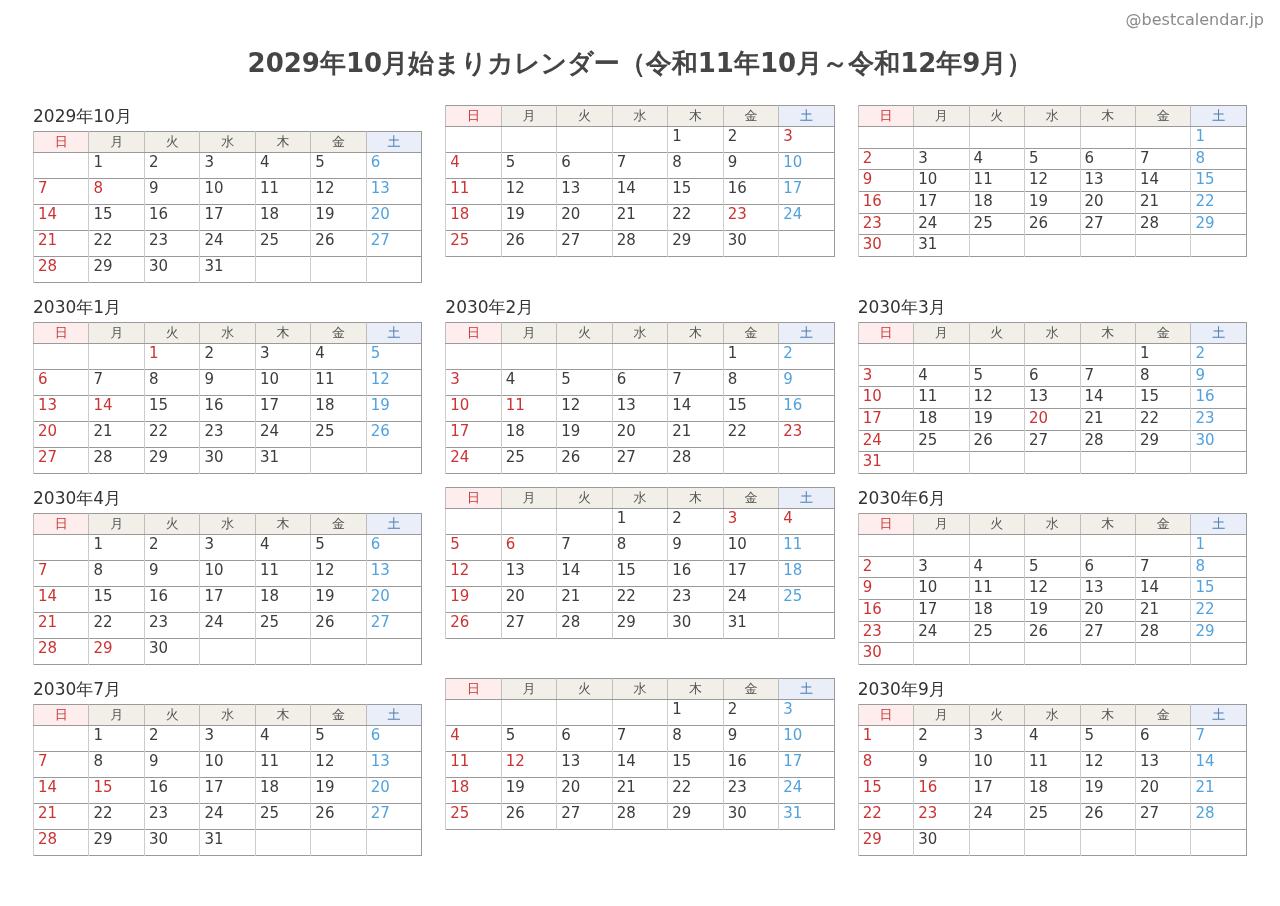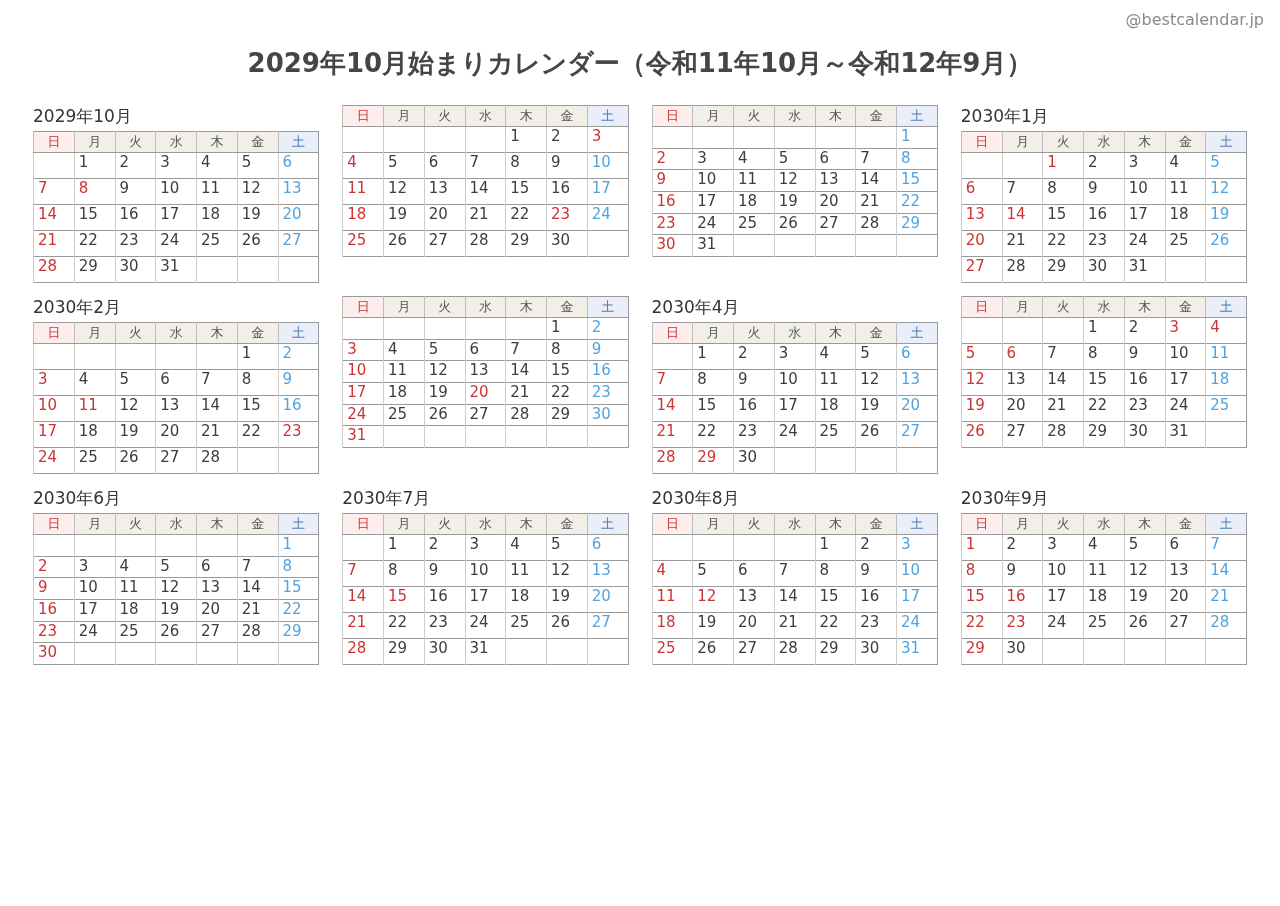--- a/index.html
+++ b/index.html
@@ -33,21 +33,21 @@
     margin:44px 0 0 0;
     text-align:center;
     font-size:26px;
     font-weight:700;
     color:#454545;
     line-height:38px;
   }
   .months{
     margin:23px 33px 0 33px;
     display:grid;
-    grid-template-columns:repeat(4,1fr);
+    grid-template-columns:repeat(3,1fr);
     column-gap:23px;
     row-gap:13px;
   }
   .month{width:100%;}
   .month-title{
     font-size:17px;
     color:#333333;
     height:22px;
     line-height:22px;
     margin-bottom:4px;
@@ -410,20 +410,21 @@
             <td class="std">26</td>
             <td class="std">27</td>
             <td class="std">28</td>
             <td class="empty"></td>
             <td class="empty"></td>
           </tr>
         </tbody>
       </table>
     </div>
     <div class="month">
+      <div class="month-title">2030年3月</div>
       <table class="cal">
         <thead>
           <tr>
             <th class="h-sun">日</th>
             <th class="h-wd">月</th>
             <th class="h-wd">火</th>
             <th class="h-wd">水</th>
             <th class="h-wd">木</th>
             <th class="h-wd">金</th>
             <th class="h-sat">土</th>
@@ -741,21 +742,20 @@
             <td class="std">30</td>
             <td class="std">31</td>
             <td class="empty"></td>
             <td class="empty"></td>
             <td class="empty"></td>
           </tr>
         </tbody>
       </table>
     </div>
     <div class="month">
-      <div class="month-title">2030年8月</div>
       <table class="cal">
         <thead>
           <tr>
             <th class="h-sun">日</th>
             <th class="h-wd">月</th>
             <th class="h-wd">火</th>
             <th class="h-wd">水</th>
             <th class="h-wd">木</th>
             <th class="h-wd">金</th>
             <th class="h-sat">土</th>

